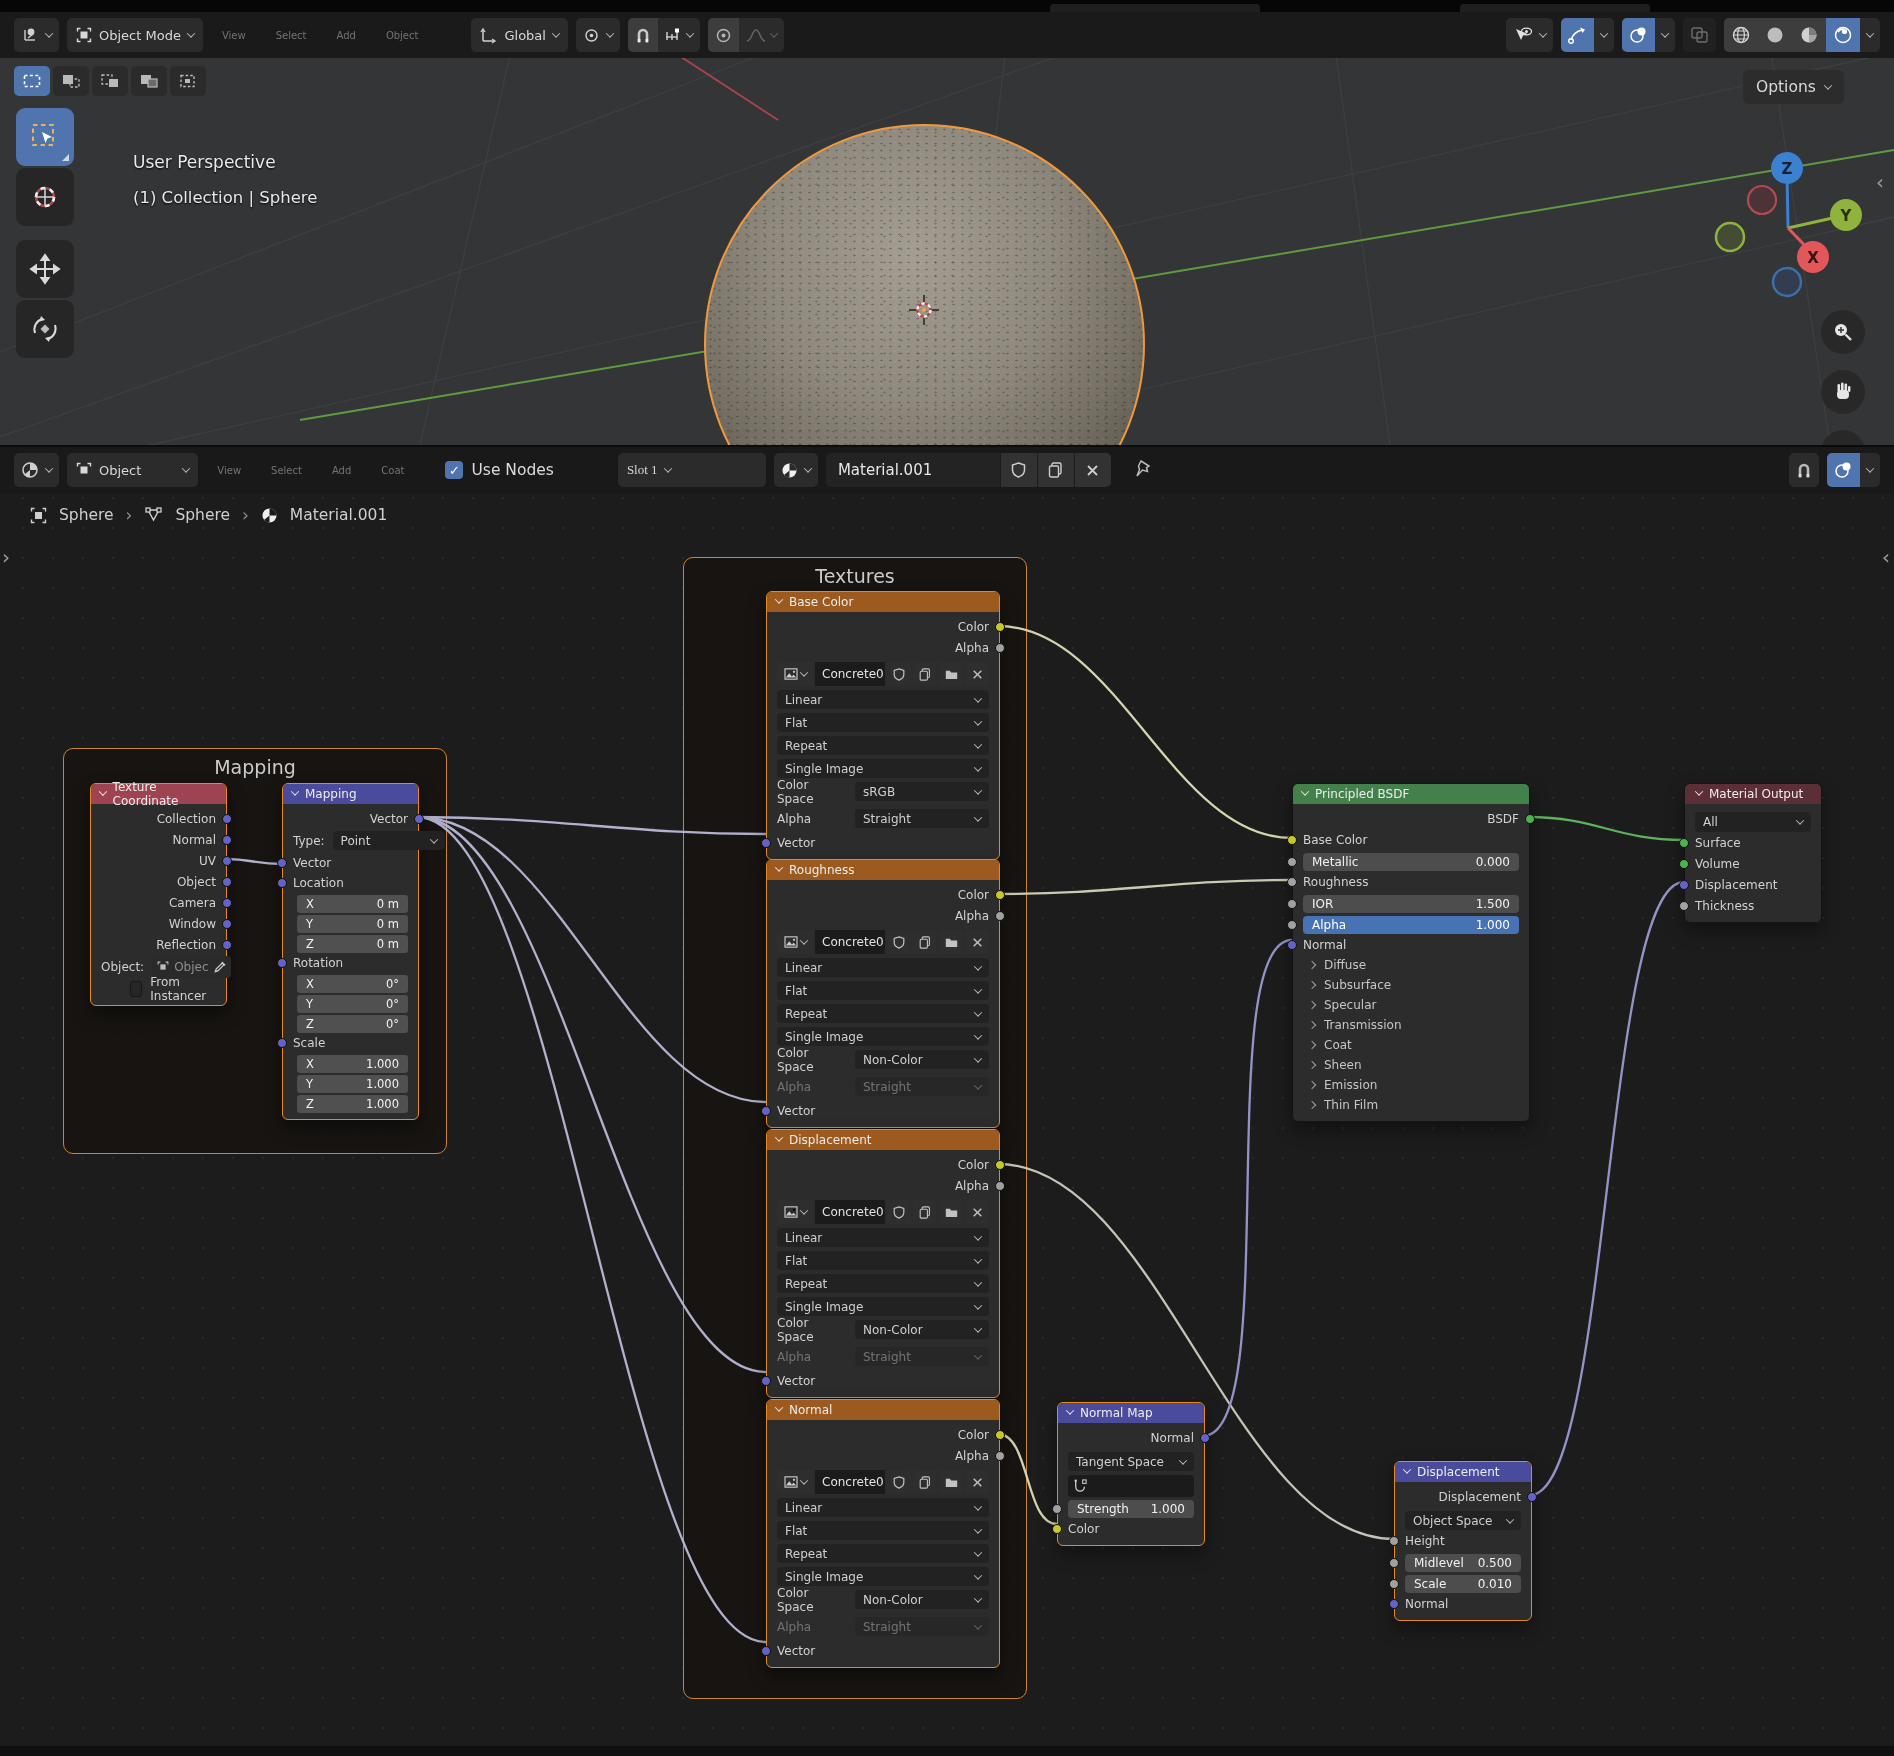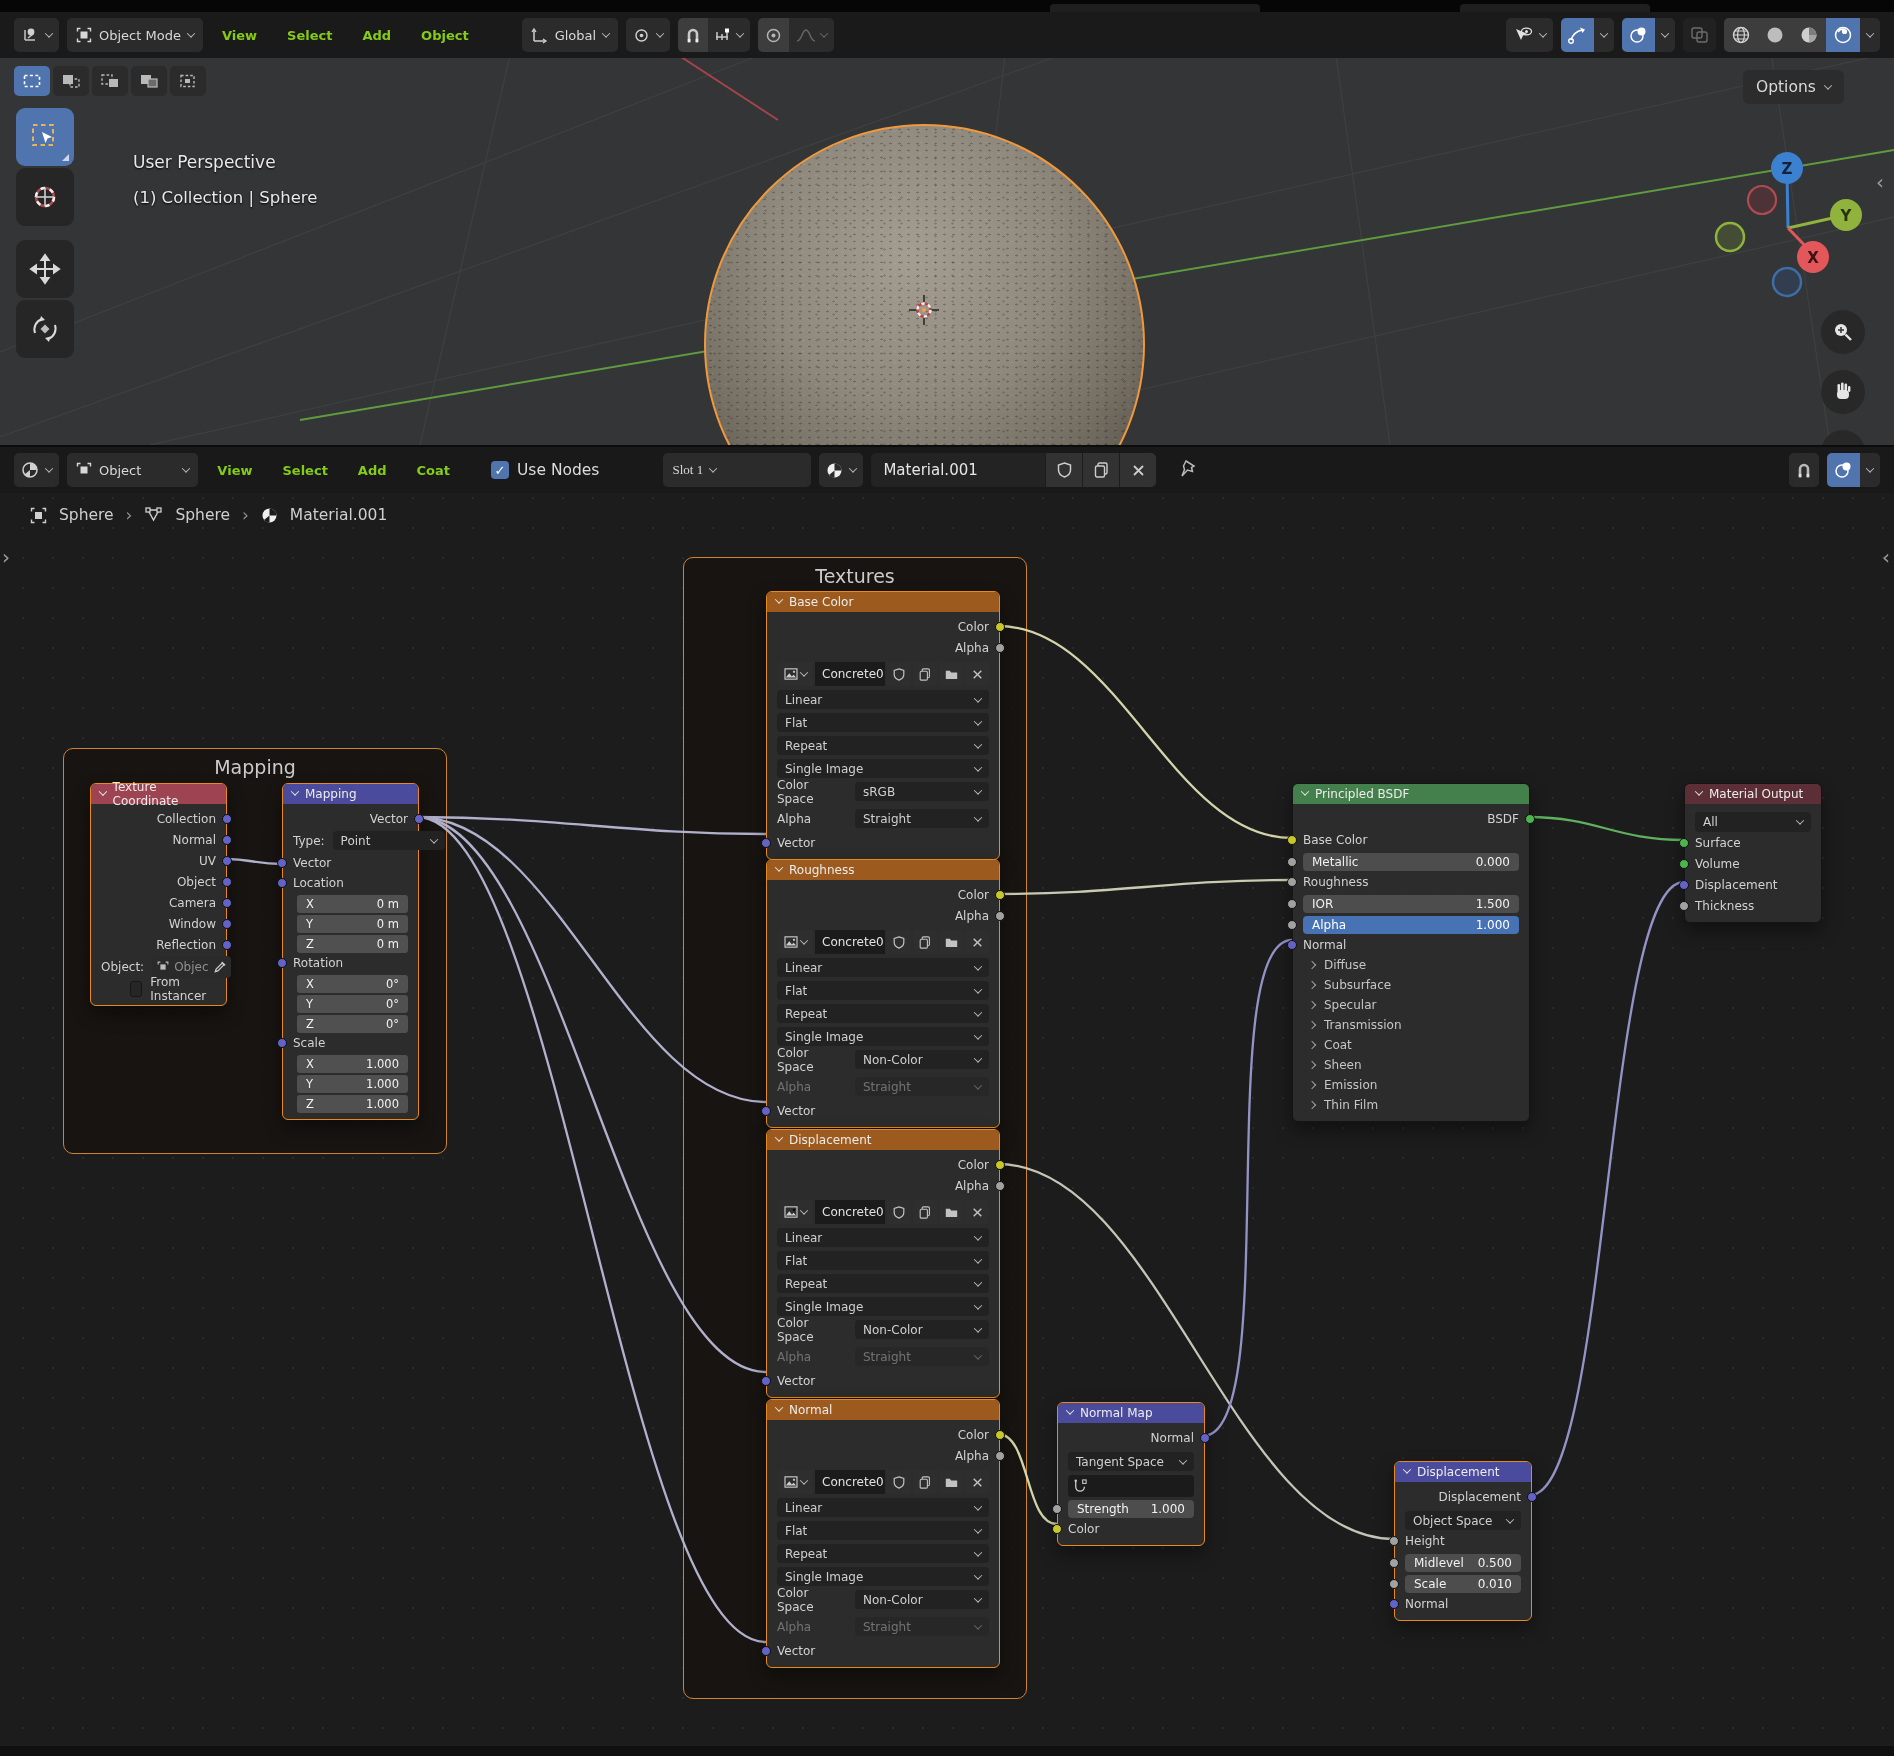--- a/index.html
+++ b/index.html
@@ -26,21 +26,21 @@
   
   .hbar{position:absolute;left:0;width:100%;height:46px;display:flex;align-items:center;gap:8px;padding:0 14px;box-sizing:border-box;background:#1a1a1a;}
   .vp-header{top:0;z-index:5;}
   .hbtn{background:#2b2b2b;border-radius:5px;height:34px;display:flex;align-items:center;gap:7px;padding:0 9px;color:#d8d8d8;font-size:13px;white-space:nowrap;}
   .hbtn.icon-only{padding:0 7px;}
   .hbtn.dim{opacity:.45;}
   .hgroup{display:flex;border-radius:5px;overflow:hidden;height:34px;background:#2b2b2b;align-items:center;}
   .hgroup .seg{display:flex;align-items:center;height:100%;padding:0 7px;gap:5px;}
   .hgroup .seg.blue{background:#4f74ae;}
   .hgroup .seg.on{background:#3d3d3d;}
-  .menu{padding:0 11px;font-size:13px;color:#84cc16;font-weight:bold;}
+  .menu{padding:0 11px;font-size:10px;color:#737373;}
   .spacer{flex:1;}
   .chev{width:7px;height:7px;border-right:1.7px solid #b9b9b9;border-bottom:1.7px solid #b9b9b9;display:inline-block;transform:rotate(45deg) translate(-1px,-1px);}
   .chev.sm{width:5px;height:5px;border-width:1.4px;}
   .chev.rt{transform:rotate(-45deg);}
   
   .mode-row{position:absolute;left:14px;top:54px;display:flex;gap:3px;z-index:5;}
   .mbtn{width:36px;height:30px;border-radius:5px;background:#2b2b2b;display:flex;align-items:center;justify-content:center;}
   .mbtn.blue{background:#4f74ae;}
   
   .toolbar{position:absolute;left:16px;top:96px;width:60px;z-index:5;}

